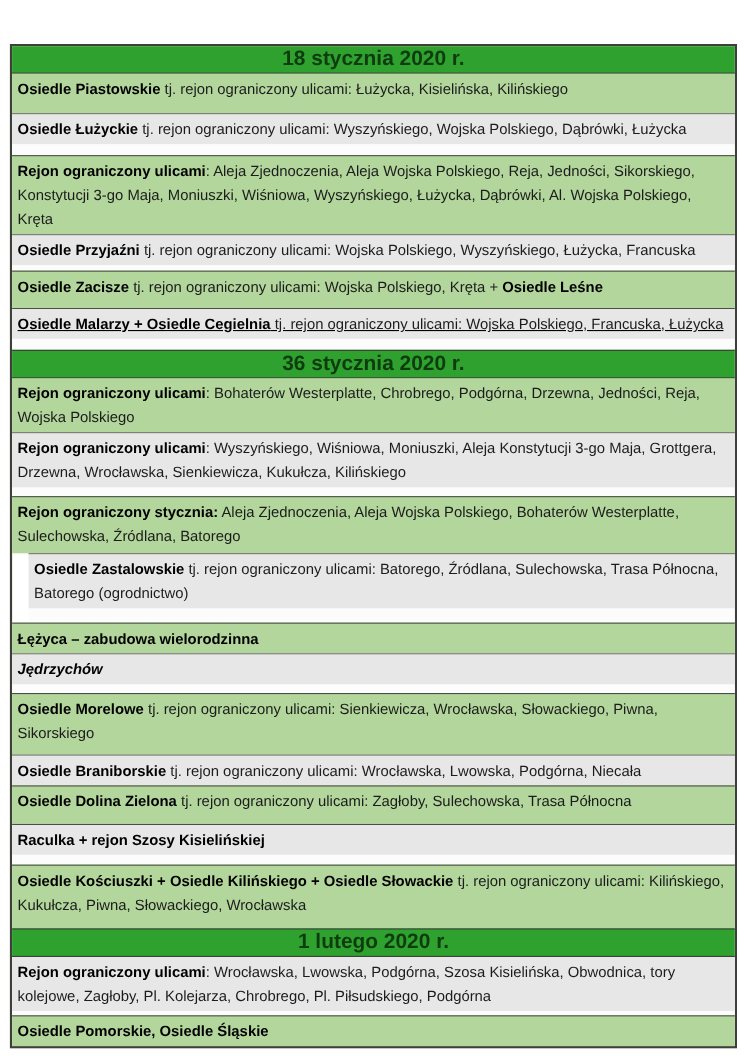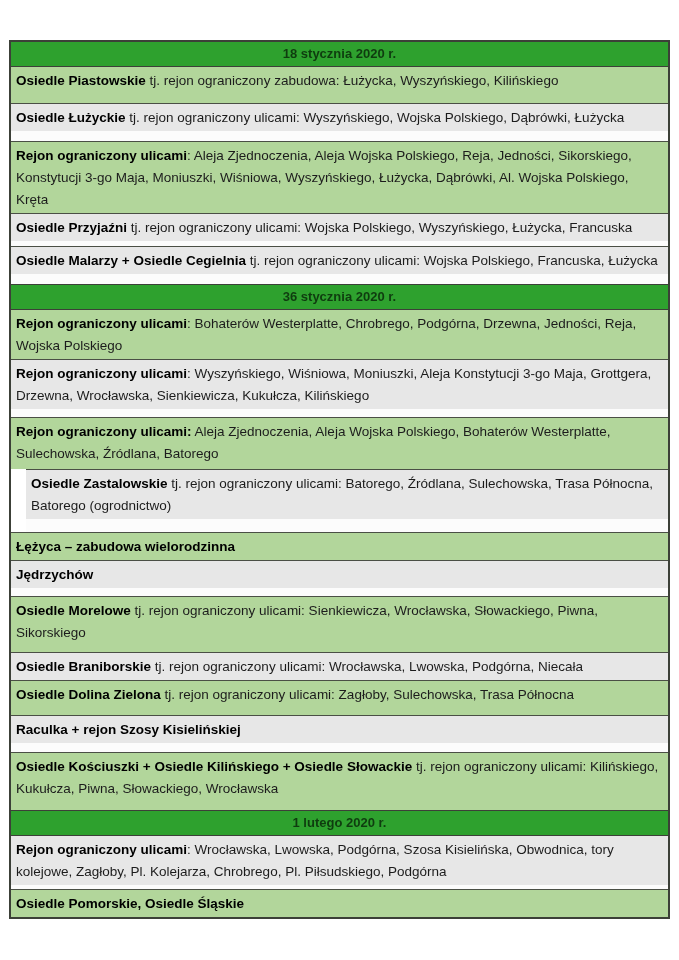--- a/index.html
+++ b/index.html
@@ -21,21 +21,21 @@
     top: 40px;
     width: 661px;
     border: 2px solid #3c4038;
     box-sizing: border-box;
   }
   .header-row {
     background: var(--header-bg, #2ea12e);
     color: var(--header-text, #0f3c0f);
     font-weight: bold;
     text-align: center;
-    font-size: 13px;
+    font-size: 19px;
     line-height: 20px;
     padding: 2px 0;
     box-sizing: border-box;
     border-top: 1.5px solid #3c4038;
     border-bottom: 1.5px solid #3c4038;
   }
   .doc-table > .header-row:first-child {
     border-top: none;
   }
   .trow {
@@ -69,51 +69,54 @@
     font-weight: normal;
   }
 </style>
 </head>
 <body>
 
 <div class="page">
   <div class="doc-table" id="doc-table">
       <div class="header-row">18 stycznia 2020 r.</div>
       <div class="trow green" style="min-height: 36px;">
-        <div class="para"><span class="b">Osiedle Piastowskie</span><span class="n"> tj. rejon ograniczony zabudowa: Łużycka, Wyszyńskiego, Kilińskiego</span></div>
+        <div class="para"><span class="b">Osiedle Piastowskie</span><span class="n"> tj. rejon ograniczony ulicami: Łużycka, Kisielińska, Kilińskiego</span></div>
       </div>
       <div class="trow gray" style="min-height: 38px;">
         <div class="para"><span class="b">Osiedle Łużyckie</span><span class="n"> tj. rejon ograniczony ulicami: Wyszyńskiego,  Wojska Polskiego, Dąbrówki, Łużycka</span></div>
       </div>
       <div class="trow green" style="min-height: 57px;">
         <div class="para"><span class="b">Rejon ograniczony ulicami</span><span class="n">: Aleja Zjednoczenia, Aleja Wojska Polskiego, Reja, Jedności, Sikorskiego, Konstytucji 3-go Maja, Moniuszki, Wiśniowa, Wyszyńskiego, Łużycka, Dąbrówki, Al. Wojska Polskiego, Kręta</span></div>
       </div>
       <div class="trow gray" style="min-height: 33px;">
         <div class="para"><span class="b">Osiedle Przyjaźni</span><span class="n">  tj. rejon ograniczony ulicami: Wojska Polskiego, Wyszyńskiego, Łużycka, Francuska</span></div>
       </div>
-      <div class="trow gray" style="min-height: 38px;">
+      <div class="trow green" style="min-height: 34px;">
+        <div class="para"><span class="b">Osiedle Zacisze</span><span class="n"> tj. rejon ograniczony ulicami: Wojska Polskiego, Kręta + </span><span class="b">Osiedle Leśne</span></div>
+      </div>
+      <div class="trow gray" style="min-height: 38px; text-decoration: underline;">
         <div class="para"><span class="b">Osiedle Malarzy + Osiedle Cegielnia</span><span class="n"> tj. rejon ograniczony ulicami: Wojska Polskiego, Francuska, Łużycka</span></div>
       </div>
       <div class="header-row">36 stycznia 2020 r.</div>
       <div class="trow green" style="min-height: 48px;">
         <div class="para"><span class="b">Rejon ograniczony ulicami</span><span class="n">: Bohaterów Westerplatte, Chrobrego, Podgórna, Drzewna, Jedności, Reja, Wojska Polskiego</span></div>
       </div>
       <div class="trow gray" style="min-height: 58px;">
         <div class="para"><span class="b">Rejon ograniczony ulicami</span><span class="n">: Wyszyńskiego, Wiśniowa, Moniuszki, Aleja Konstytucji 3-go Maja, Grottgera, Drzewna, Wrocławska, Sienkiewicza, Kukułcza, Kilińskiego</span></div>
       </div>
       <div class="trow green" style="min-height: 52px;">
-        <div class="para"><span class="b">Rejon ograniczony ulicami:</span><span class="n"> Aleja Zjednoczenia, Aleja Wojska Polskiego, Bohaterów Westerplatte, Sulechowska, Źródlana, Batorego</span></div>
+        <div class="para"><span class="b">Rejon ograniczony stycznia:</span><span class="n"> Aleja Zjednoczenia, Aleja Wojska Polskiego, Bohaterów Westerplatte, Sulechowska, Źródlana, Batorego</span></div>
       </div>
       <div class="trow gray" style="min-height: 63px; margin-left: 15px;">
         <div class="para"><span class="b">Osiedle Zastalowskie</span><span class="n"> tj. rejon ograniczony ulicami: Batorego, Źródlana, Sulechowska, Trasa Północna, Batorego (ogrodnictwo)</span></div>
       </div>
       <div class="trow green" style="min-height: 19px;">
         <div class="para"><span class="b">Łężyca – zabudowa wielorodzinna</span></div>
       </div>
-      <div class="trow gray" style="min-height: 36px;">
+      <div class="trow gray" style="min-height: 36px; font-style: italic;">
         <div class="para"><span class="b">Jędrzychów</span></div>
       </div>
       <div class="trow green" style="min-height: 56px;">
         <div class="para"><span class="b">Osiedle Morelowe</span><span class="n"> tj. rejon ograniczony ulicami: Sienkiewicza, Wrocławska, Słowackiego, Piwna, Sikorskiego</span></div>
       </div>
       <div class="trow gray" style="min-height: 20px;">
         <div class="para"><span class="b">Osiedle Braniborskie</span><span class="n"> tj. rejon ograniczony ulicami: Wrocławska, Lwowska, Podgórna, Niecała</span></div>
       </div>
       <div class="trow green" style="min-height: 35px;">
         <div class="para"><span class="b">Osiedle Dolina Zielona</span><span class="n"> tj. rejon ograniczony ulicami: Zagłoby, Sulechowska, Trasa Północna</span></div>

